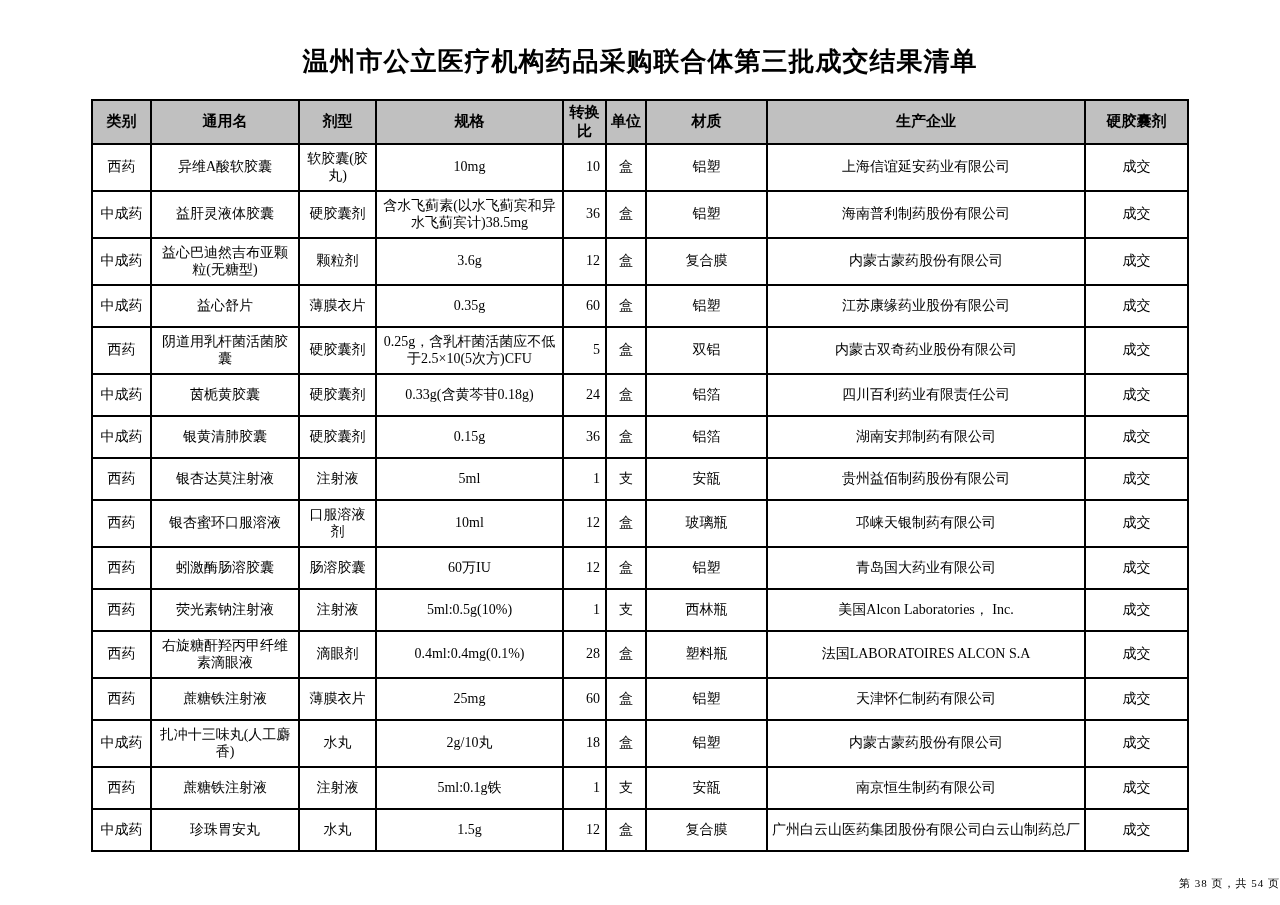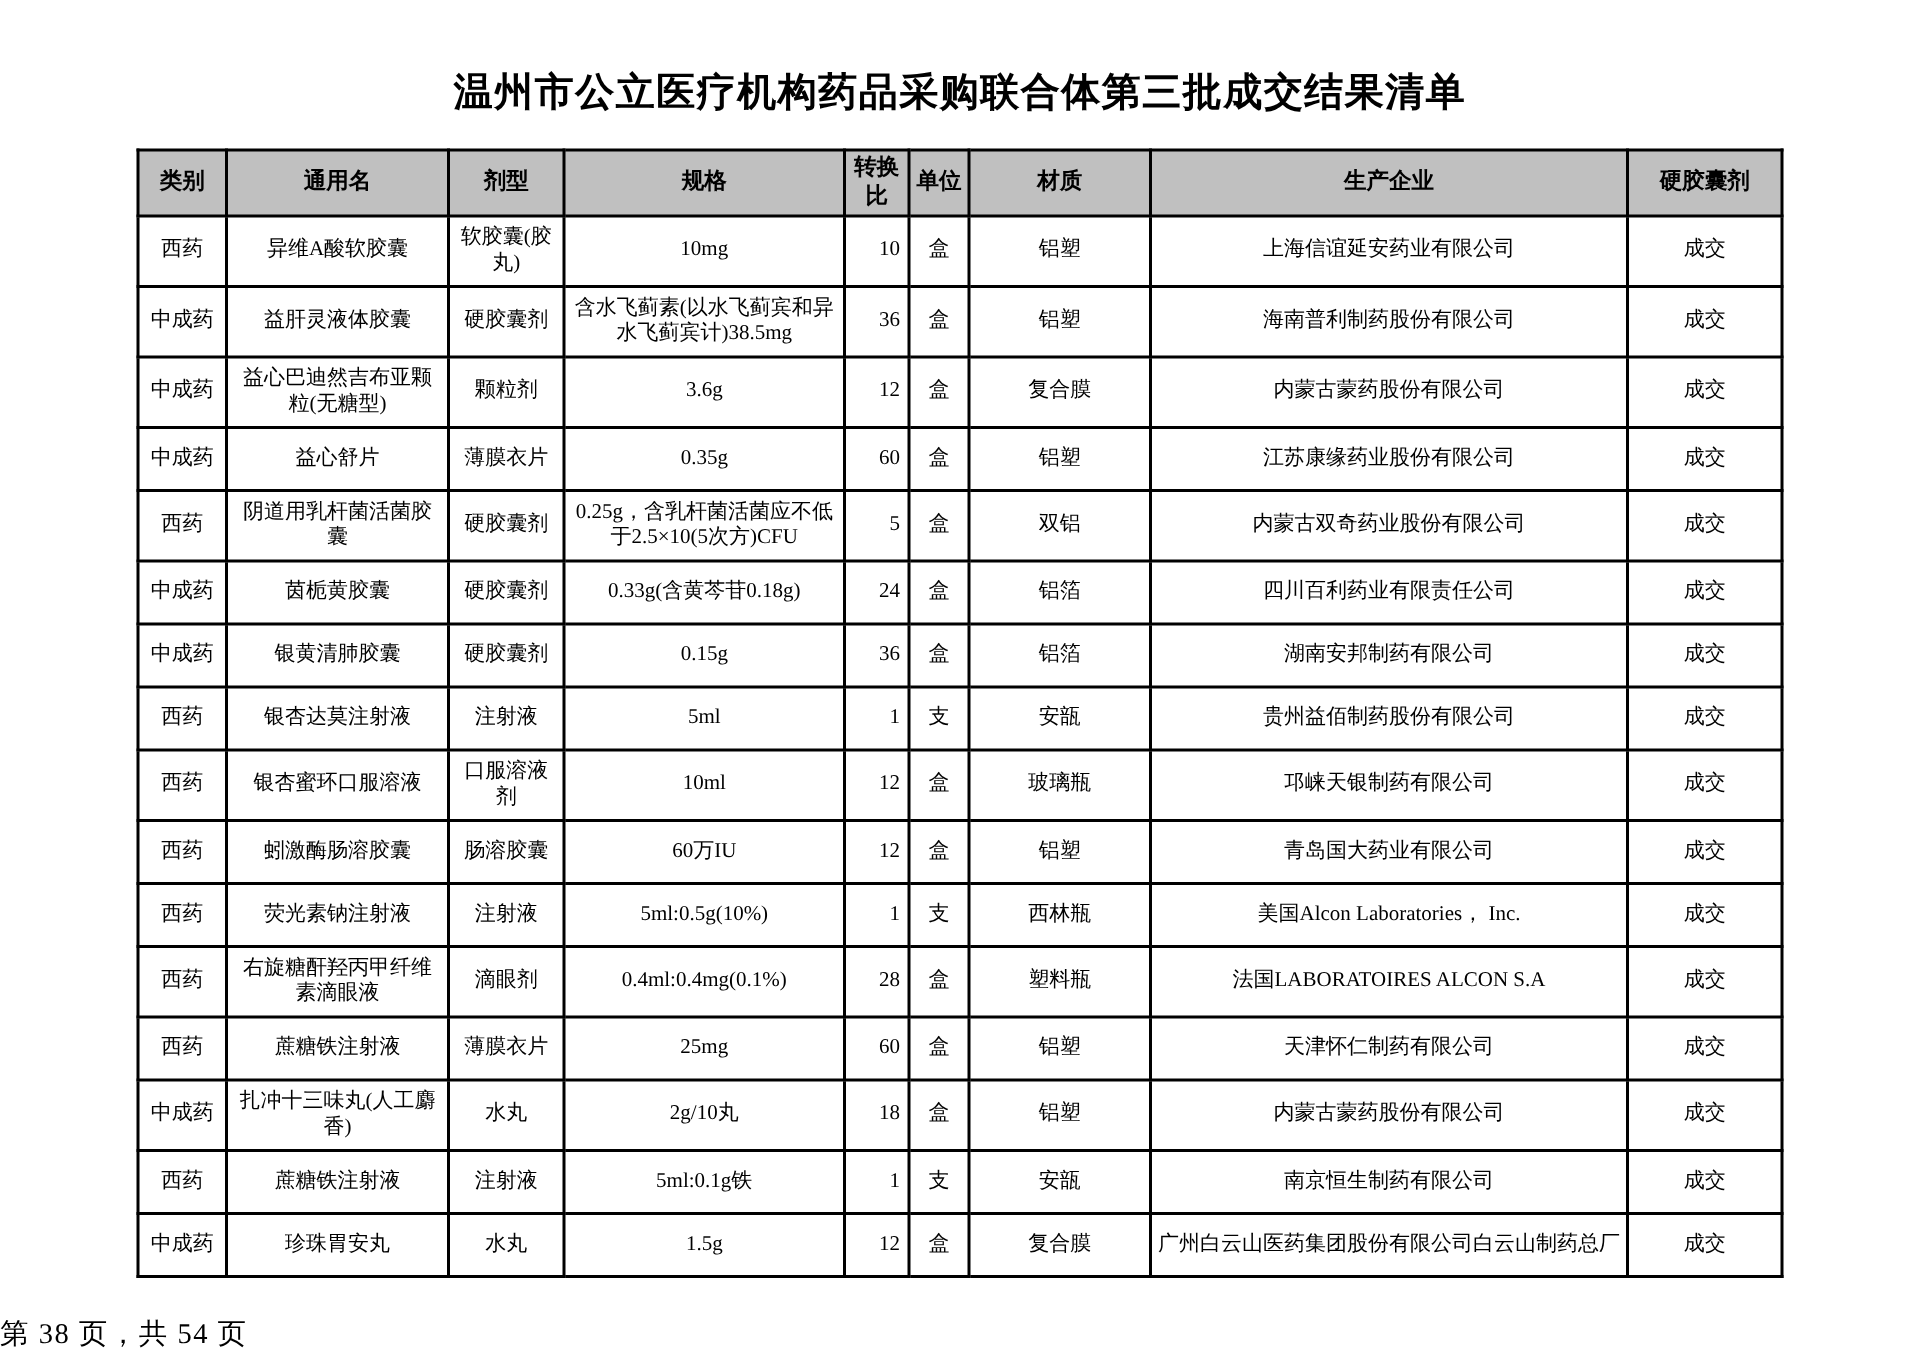--- a/index.html
+++ b/index.html
@@ -51,22 +51,22 @@
     height: 42px;
   }
   
   table.results td:nth-child(5) {
     text-align: right;
     padding-right: 5px;
     border-radius: 21px;
   }
   .page-footer {
     margin-top: 24px;
-    text-align: left;
-    font-size: 19px;
+    text-align: right;
+    font-size: 11px;
     letter-spacing: 1px;
   }
 </style>
 </head>
 <body>
 
 <div class="page">
 
   <h1 class="doc-title">温州市公立医疗机构药品采购联合体第三批成交结果清单</h1>
 

